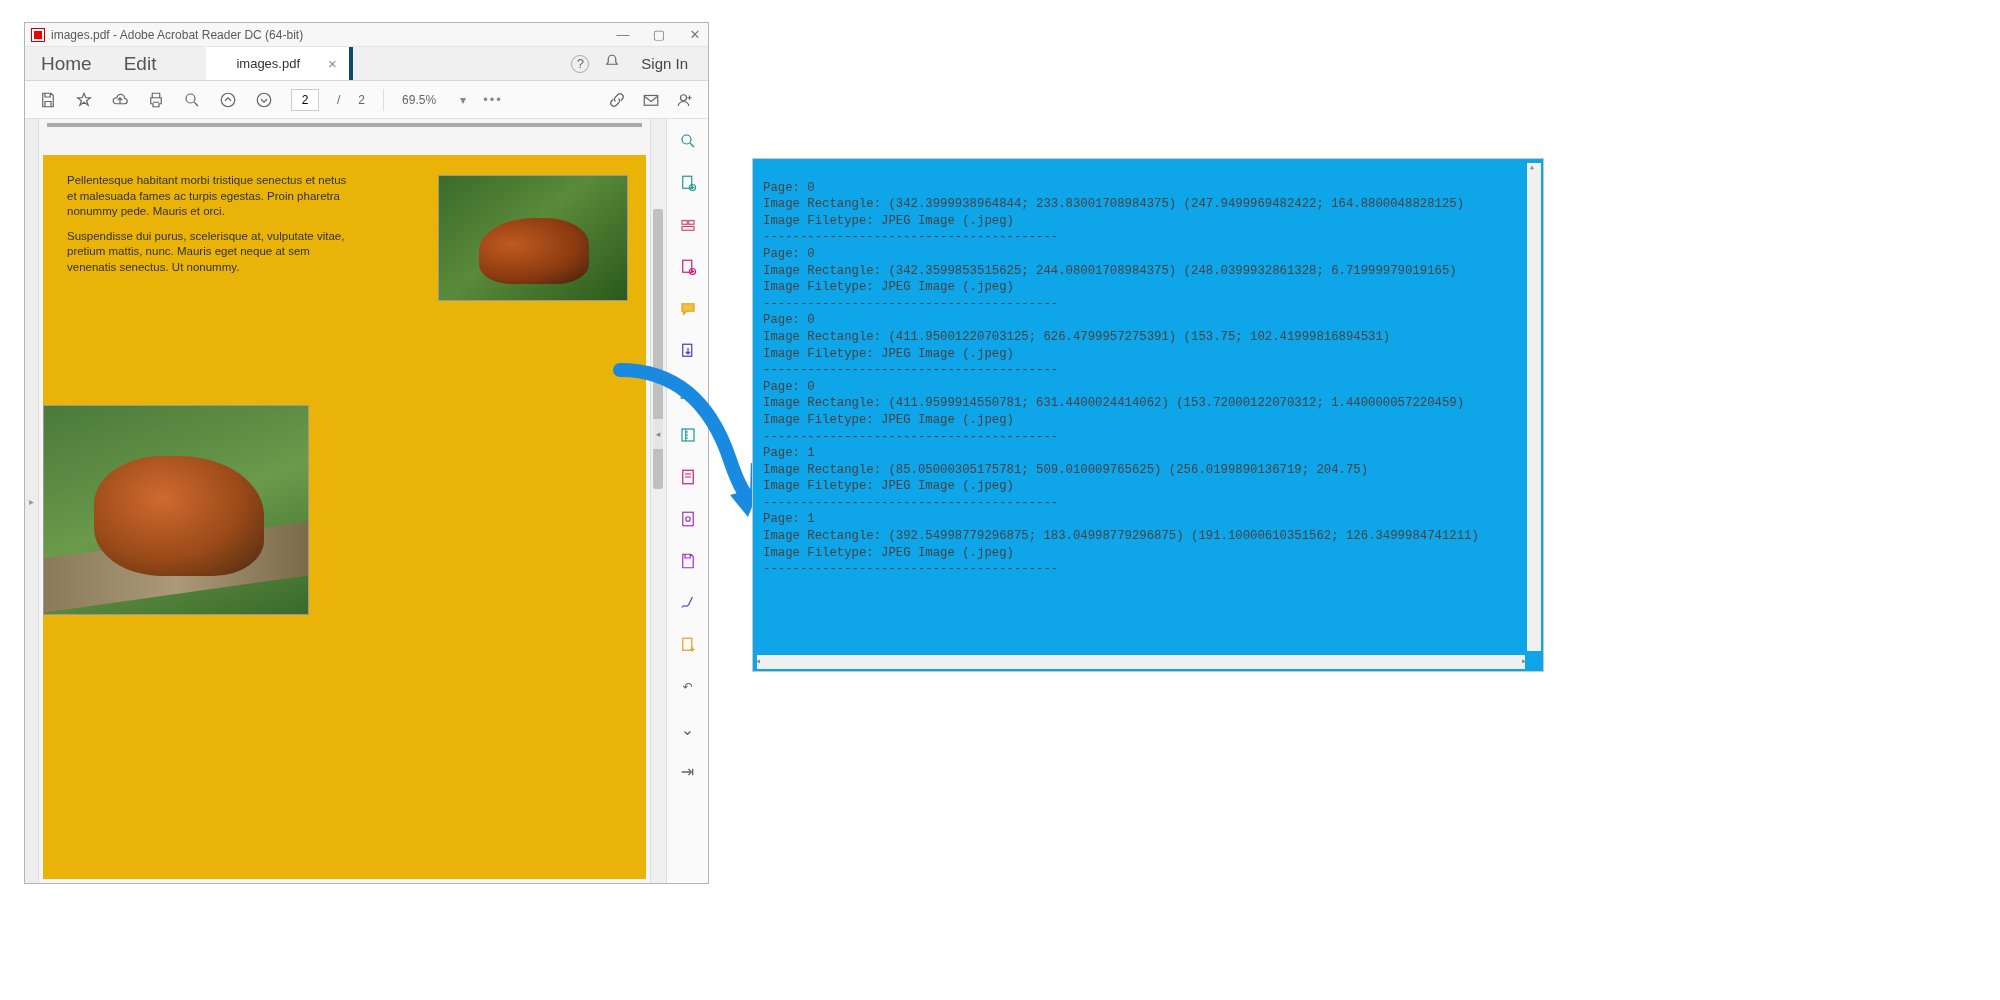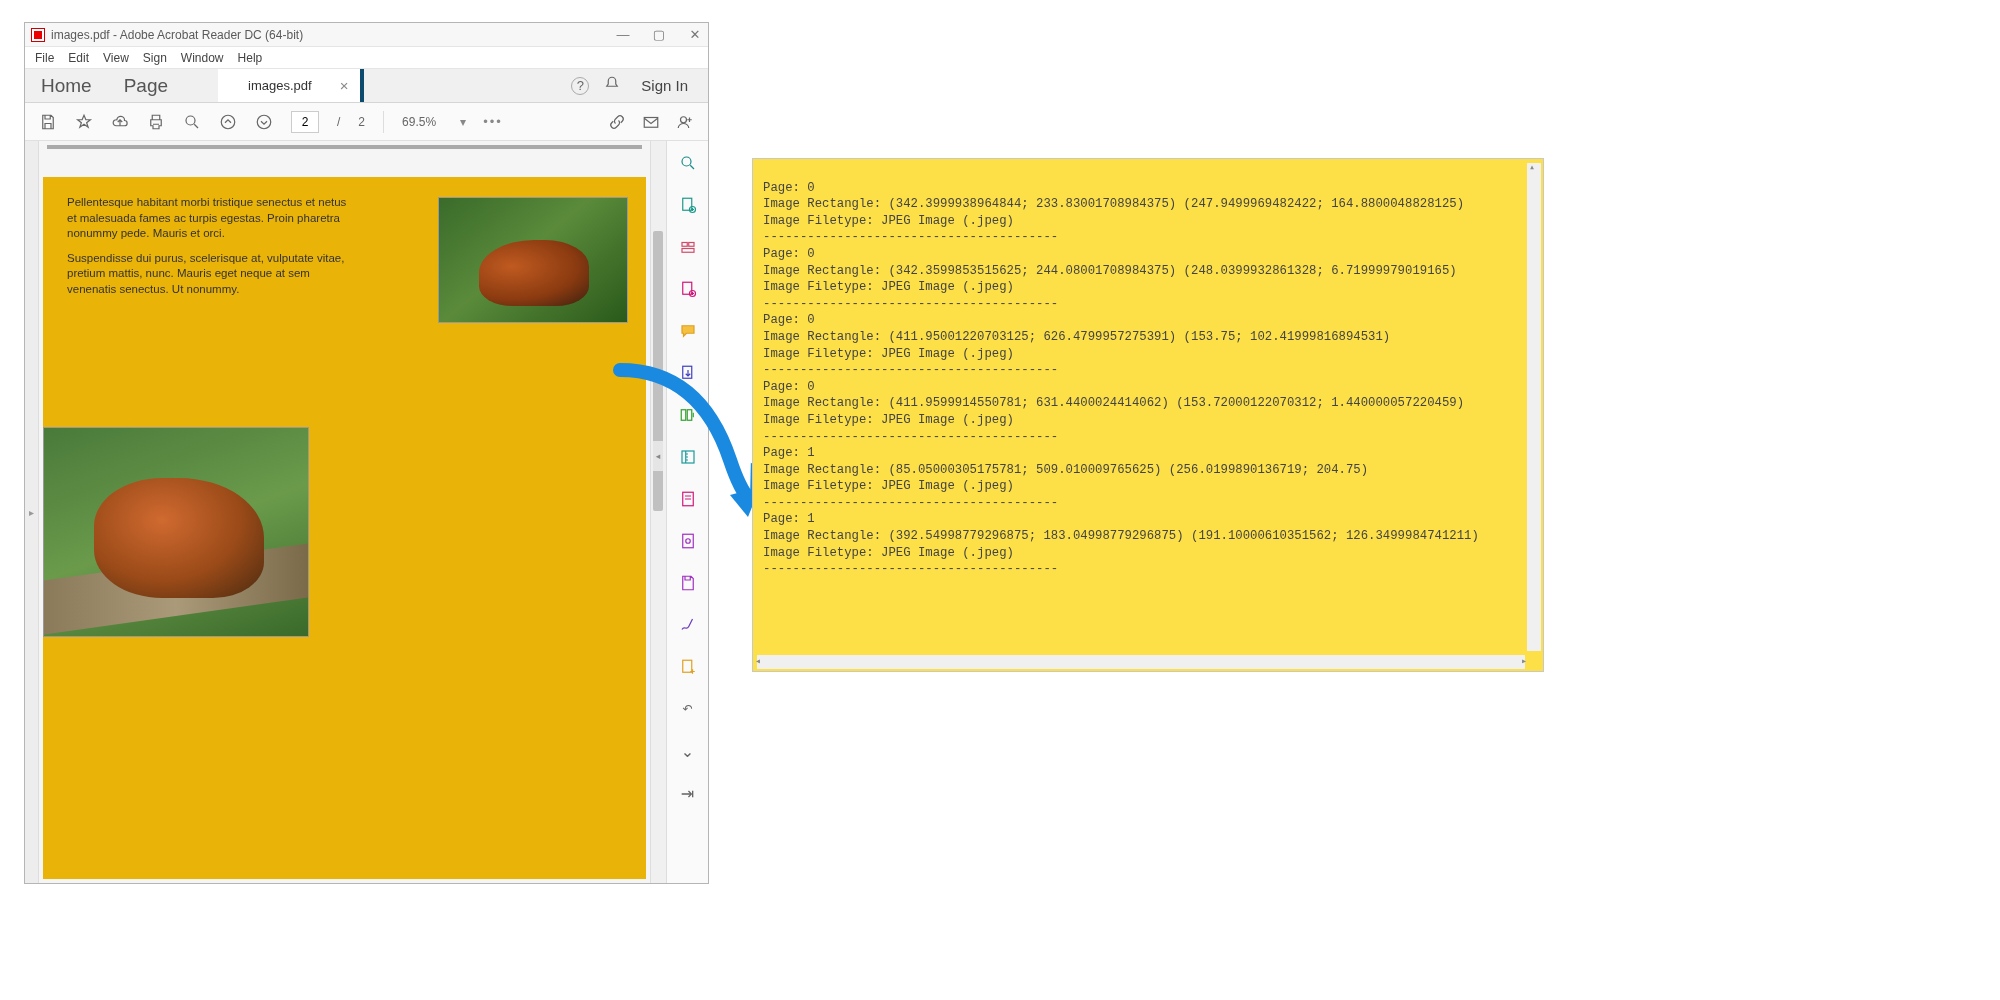--- a/index.html
+++ b/index.html
@@ -48,21 +48,21 @@
 .scroller .thumb { position: absolute; top: 90px; left: 2px; width: 10px; height: 280px; background: #c0c0c0; border-radius: 2px; }
 .scroller .collapse { position: absolute; top: 300px; left: 2px; width: 10px; height: 30px; background: #e5e5e5; display: flex; align-items: center; justify-content: center; font-size: 9px; color: #888; }
 
 .side-tools { width: 42px; background: #fafafa; border-left: 1px solid #ddd; display: flex; flex-direction: column; align-items: center; padding-top: 12px; gap: 22px; }
 .side-tools .st { width: 20px; height: 20px; display: flex; align-items: center; justify-content: center; font-size: 16px; }
 
 
 .arrow-svg { position: absolute; left: 600px; top: 360px; width: 180px; height: 170px; pointer-events: none; }
 
 
-.output { position: absolute; left: 752px; top: 158px; width: 792px; height: 514px; border: 1px solid #c8c8c8; background: #fde047; font-family: "Consolas", "Courier New", monospace; font-size: 12.3px; line-height: 1.35; color: #444; white-space: pre; overflow: hidden; padding: 4px 10px 18px 10px; position: absolute; }
+.output { position: absolute; left: 752px; top: 158px; width: 792px; height: 514px; border: 1px solid #c8c8c8; background: #0ea5e9; font-family: "Consolas", "Courier New", monospace; font-size: 12.3px; line-height: 1.35; color: #444; white-space: pre; overflow: hidden; padding: 4px 10px 18px 10px; position: absolute; }
 .output .out-scroll-v { position: absolute; right: 2px; top: 4px; bottom: 20px; width: 14px; background: #f0f0f0; }
 .output .out-scroll-v::before { content: "▴"; position: absolute; top: -2px; left: 2px; color: #888; font-size: 10px; }
 .output .out-scroll-h { position: absolute; left: 4px; right: 18px; bottom: 2px; height: 14px; background: #f0f0f0; }
 .output .out-scroll-h::before { content: "◂"; position: absolute; left: -2px; top: 0px; color: #888; font-size: 10px; }
 .output .out-scroll-h::after { content: "▸"; position: absolute; right: -2px; top: 0px; color: #888; font-size: 10px; }
 
 svg.ic { width: 18px; height: 18px; stroke: #666; fill: none; stroke-width: 1.6; }
 </style>
 </head>
 <body>
@@ -71,35 +71,27 @@
   <div class="titlebar">
     <span class="pdf-icon"></span>
     <span>images.pdf - Adobe Acrobat Reader DC (64-bit)</span>
     <div class="win-controls">
       <span class="win-btn">—</span>
       <span class="win-btn">▢</span>
       <span class="win-btn">✕</span>
     </div>
   </div>
 
-  <div class="menubar">
-    <span>File</span>
-    <span>Edit</span>
-    <span>View</span>
-    <span>Sign</span>
-    <span>Window</span>
-    <span>Help</span>
-  </div>
 
   <div class="tabbar">
     <div class="tab-link">
         <span>Home</span>
       </div>
     <div class="tab-link">
-        <span>Page</span>
+        <span>Edit</span>
       </div>
     <div class="doc-tab">
       <span>images.pdf</span>
       <span class="close">×</span>
     </div>
     <div class="right-controls">
       <span style="border:1px solid #aaa;border-radius:50%;width:18px;height:18px;display:flex;align-items:center;justify-content:center;font-size:13px;">?</span>
       <span style="color:#aaa;">
         <svg class="ic" viewBox="0 0 24 24">
             <path d="M12 3a5 5 0 0 0-5 5v4l-2 3h14l-2-3V8a5 5 0 0 0-5-5z"></path>

